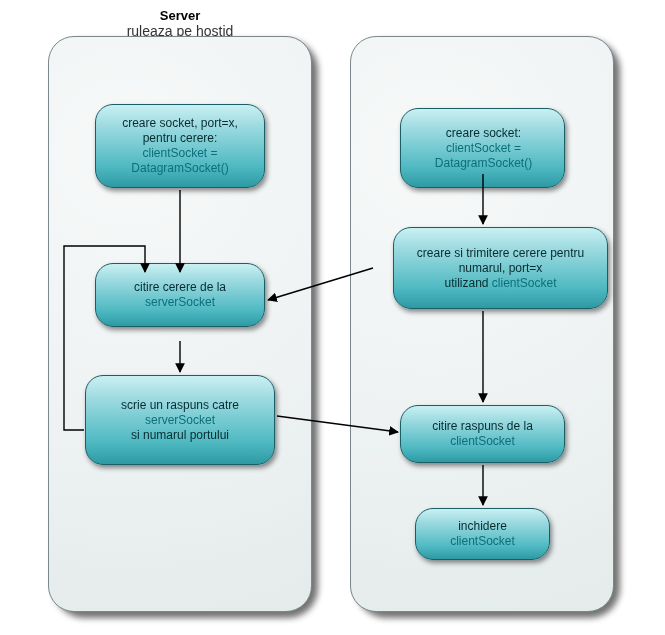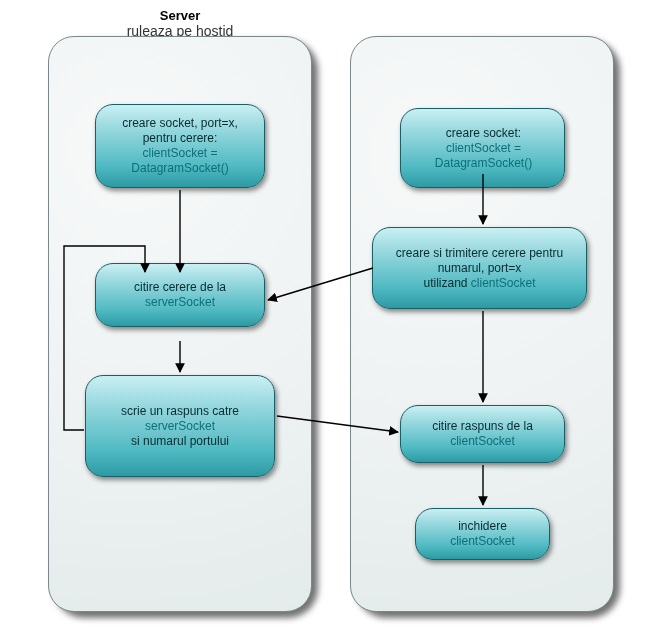--- a/index.html
+++ b/index.html
@@ -86,33 +86,33 @@
     <span>pentru cerere:</span>
     <span class="code">clientSocket =</span>
     <span class="code">DatagramSocket()</span>
   </div>
 
   <div class="node" style="left:95px; top:263px; width:170px; height:64px;">
     <span>citire cerere de la</span>
     <span class="code">serverSocket</span>
   </div>
 
-  <div class="node" style="left:85px; top:375px; width:190px; height:102px;text-align:center;">
+  <div class="node" style="left:85px; top:375px; width:190px; height:90px;text-align:center;">
     <span>scrie un raspuns catre</span>
     <span class="code">serverSocket</span>
     <span>si numarul portului</span>
   </div>
 
   <div class="node" style="left:400px; top:108px; width:165px; height:80px;padding-left:12px;">
     <span>creare socket:</span>
     <span class="code">clientSocket =</span>
     <span class="code">DatagramSocket()</span>
   </div>
 
-  <div class="node" style="left:372px; top:227px; width:215px; height:82px;">
+  <div class="node" style="left:393px; top:227px; width:215px; height:82px;">
     <span>creare si trimitere cerere pentru</span>
     <span>numarul, port=x</span>
     <span><span>utilizand </span><span class="code">clientSocket</span></span>
   </div>
 
   <div class="node" style="left:400px; top:405px; width:165px; height:58px;">
     <span>citire raspuns de la</span>
     <span class="code">clientSocket</span>
   </div>
 

